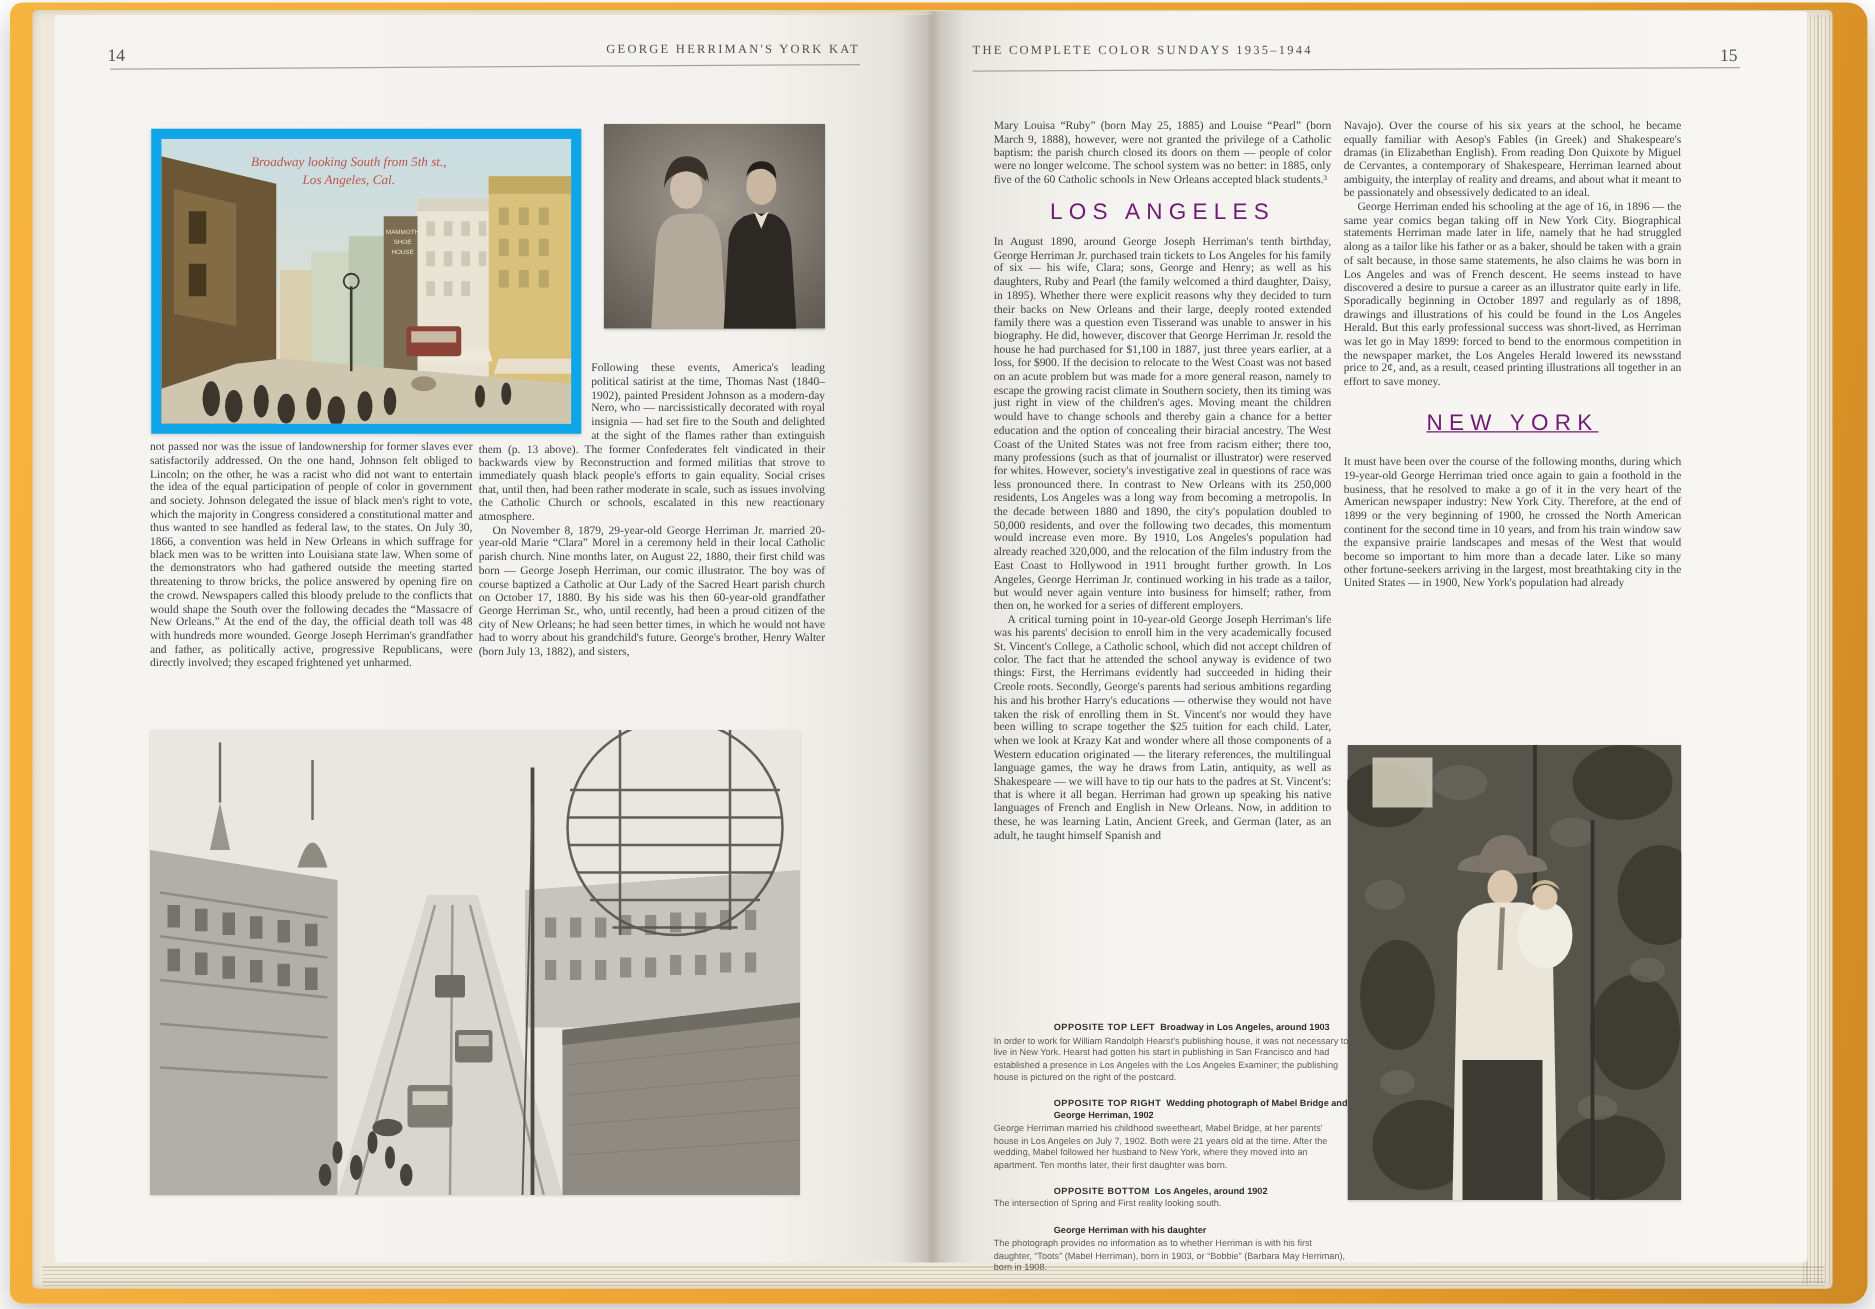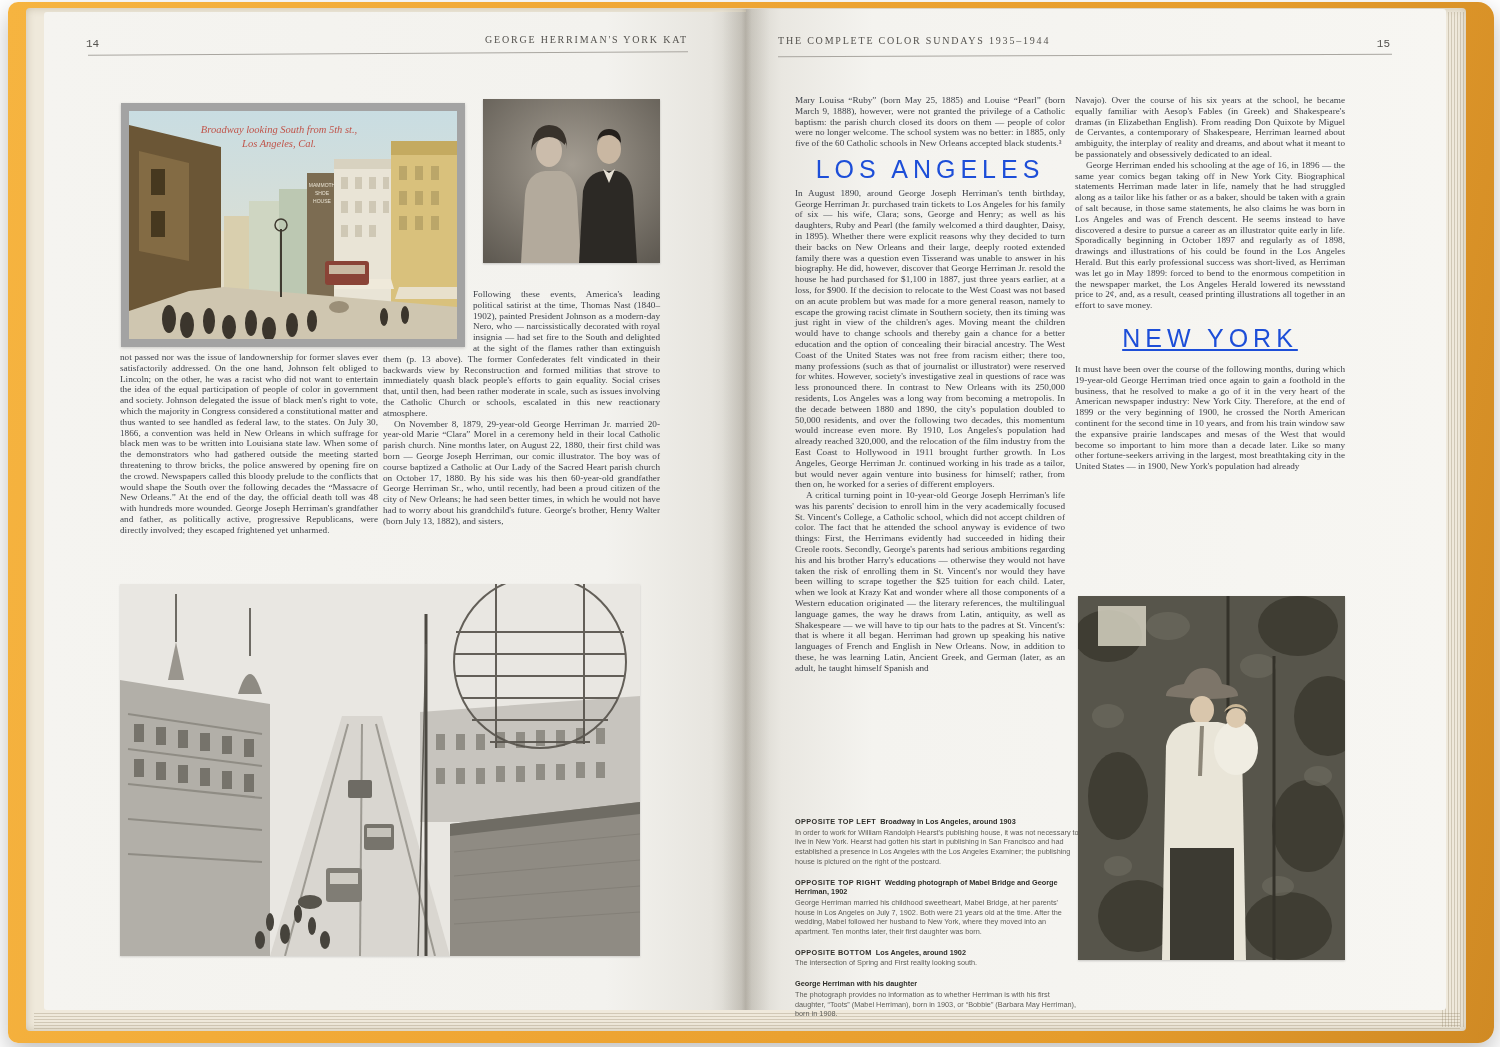--- a/index.html
+++ b/index.html
@@ -18,41 +18,41 @@
          background:repeating-linear-gradient(0deg,rgba(130,115,85,.28) 0 1px,rgba(250,246,236,0) 1px 3px);}
   .page{position:absolute;top:12px;height:998px;}
   .page-left{left:44px;width:702px;border-radius:3px 0 0 3px;
          background:linear-gradient(to right,#f5f4f0 0%,#f3f2ee 80%,#e7e5df 95%,#d1cec6 100%);}
   .page-right{left:746px;width:700px;top:9px;height:1001px;border-radius:0 3px 3px 0;
          background:linear-gradient(to left,#f7f6f2 0%,#f4f3ef 82%,#e9e7e1 95%,#d4d1c9 100%);}
   .spine-shadow{position:absolute;left:722px;top:9px;width:48px;height:1001px;pointer-events:none;
          background:linear-gradient(to right,rgba(0,0,0,0) 0%,rgba(60,50,35,.10) 40%,rgba(60,50,35,.20) 50%,rgba(60,50,35,.09) 62%,rgba(0,0,0,0) 100%);}
   
   .runhead{position:absolute;font-size:10px;letter-spacing:1.8px;color:#54524e;}
-  .pagenum{position:absolute;font-size:11px;color:#54524e;font-family:Liberation Mono, monospace;}
+  .pagenum{position:absolute;font-size:14px;color:#54524e;}
   .rule{position:absolute;height:1px;background:#a9a6a0;}
   
   .bodycol{position:absolute;font-size:9.2px;line-height:10.8px;color:#3d4149;
            text-align:justify;}
   .bodycol p{margin:0;}
   .bodycol p.indent{text-indent:11px;}
   .wrap-spacer{float:left;width:90px;height:58px;}
-  .sec-heading{font-family:"Liberation Sans",sans-serif;font-weight:500;color:#1d4ed8;
-           text-align:center;font-size:25px;letter-spacing:5px;margin:15px 0 13px;}
+  .sec-heading{font-family:"Liberation Sans",sans-serif;font-weight:500;color:#701a75;
+           text-align:center;font-size:18px;letter-spacing:5px;margin:15px 0 13px;}
   .sec-heading.multi div{line-height:25px;text-decoration:underline;}
   
   .captions{position:absolute;font-family:"Liberation Sans",sans-serif;color:#5d5c57;
            font-size:7.3px;line-height:9.7px;text-align:left;}
   .caption{margin-bottom:11px;}
-  .cap-head{color:#2f2f2b;margin-bottom:1px;}
+  .cap-head{color:#2f2f2b;margin-bottom:1px;margin-left:48px;}
   .cap-label{font-weight:bold;letter-spacing:.4px;margin-right:4px;}
   .cap-title{font-weight:bold;}
   
   .figure{position:absolute;}
-  .postcard{background:#a3a3a3;padding:8px;box-shadow:0 1px 3px rgba(0,0,0,.18);text-align:right;}
+  .postcard{background:#0ea5e9;padding:8px;box-shadow:0 1px 3px rgba(0,0,0,.18);text-align:right;}
   .postcard svg,.figure svg{display:block;}
 </style>
 </head>
 <body>
 
 <div class="stage">
 
   <div class="cover"></div>
   <div class="page-edges"></div>
   <div class="edge-lines-right"></div>

